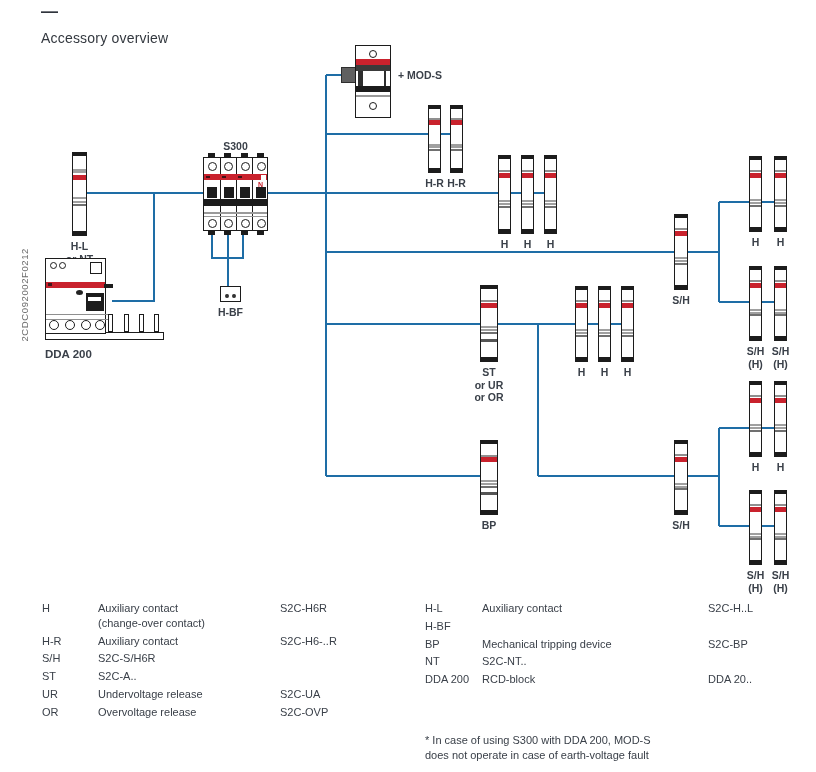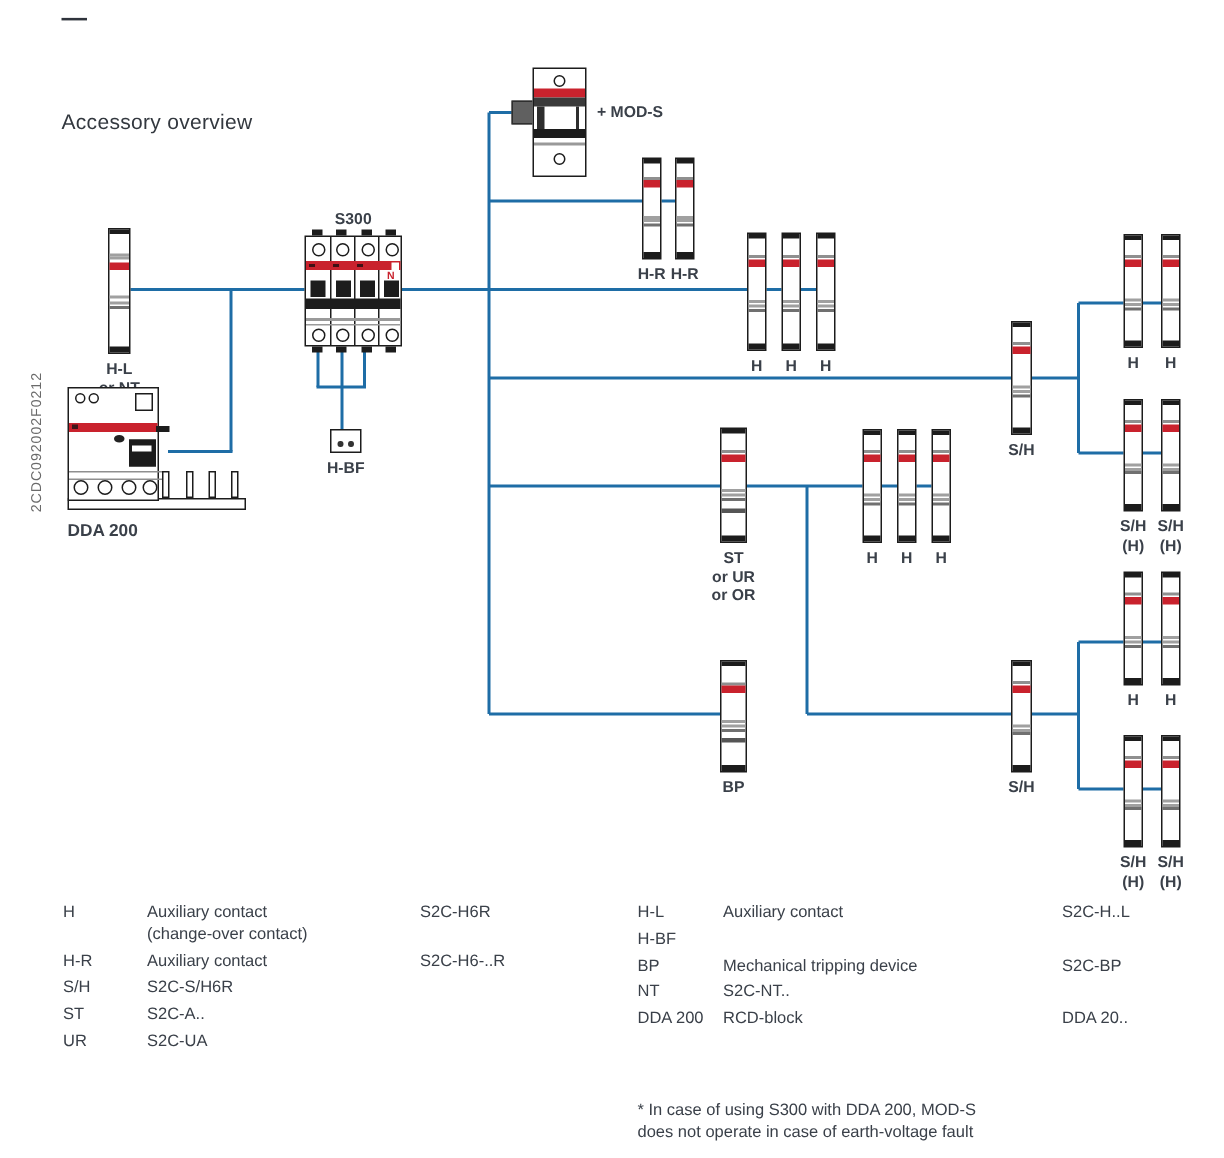--- a/index.html
+++ b/index.html
@@ -2,21 +2,21 @@
 <html><head>
 <meta charset="utf-8">
 <title>Accessory overview</title>
 <style>
   html,body{margin:0;padding:0;background:#fff;}
   #page{position:relative;width:816px;height:772px;background:#fff;overflow:hidden;
         font-family:"Liberation Sans",sans-serif;}
   #wires{position:absolute;left:0;top:0;}
   .wire{stroke:#1e6da6;stroke-width:2;fill:none;}
   #title-dash{position:absolute;left:41px;top:2px;font-size:17px;font-weight:bold;color:#2f343c;}
-  #page-title{position:absolute;left:41px;top:30px;font-size:14px;font-weight:500;color:#33383f;letter-spacing:.2px;margin-top:43px;}
+  #page-title{position:absolute;left:41px;top:30px;font-size:14px;font-weight:500;color:#33383f;letter-spacing:.2px;}
   #side-code{position:absolute;left:19px;top:248px;writing-mode:vertical-rl;transform:rotate(180deg);
              font-size:9.5px;color:#6a6a6a;letter-spacing:.6px;}
   .strip{position:absolute;background:#fff;border:1.5px solid #1c1c1c;box-sizing:border-box;}
   .band{position:absolute;left:0;right:0;}
   .part{position:absolute;box-sizing:border-box;}
   .dev-label{position:absolute;font-size:10.5px;font-weight:bold;color:#3a4049;
              white-space:pre-line;line-height:12.5px;}
   .legend{position:absolute;}
   #legend-left{left:42px;top:601px;width:372px;}
   #legend-right{left:425px;top:601px;width:386px;}
@@ -380,21 +380,27 @@
       <div class="legend-row" style="">
         <div class="legend-cell abbr" style="">S/H</div>
         <div class="legend-cell code" style="">S2C-S/H6R</div>
       </div>
       <div class="legend-row" style="">
         <div class="legend-cell abbr" style="">ST</div>
         <div class="legend-cell code" style="">S2C-A..</div>
       </div>
       <div class="legend-row" style="">
         <div class="legend-cell abbr" style="">UR</div>
+        <div class="legend-cell desc" style="">Undervoltage release</div>
         <div class="legend-cell code" style="">S2C-UA</div>
+      </div>
+      <div class="legend-row" style="">
+        <div class="legend-cell abbr" style="">OR</div>
+        <div class="legend-cell desc" style="">Overvoltage release</div>
+        <div class="legend-cell code" style="">S2C-OVP</div>
       </div>
     </div>
   <div id="legend-right" class="legend">
       <div class="legend-row" style="">
         <div class="legend-cell abbr" style="">H-L</div>
         <div class="legend-cell desc" style="">Auxiliary contact</div>
         <div class="legend-cell code" style="">S2C-H..L</div>
       </div>
       <div class="legend-row" style="">
         <div class="legend-cell abbr" style="">H-BF</div>

